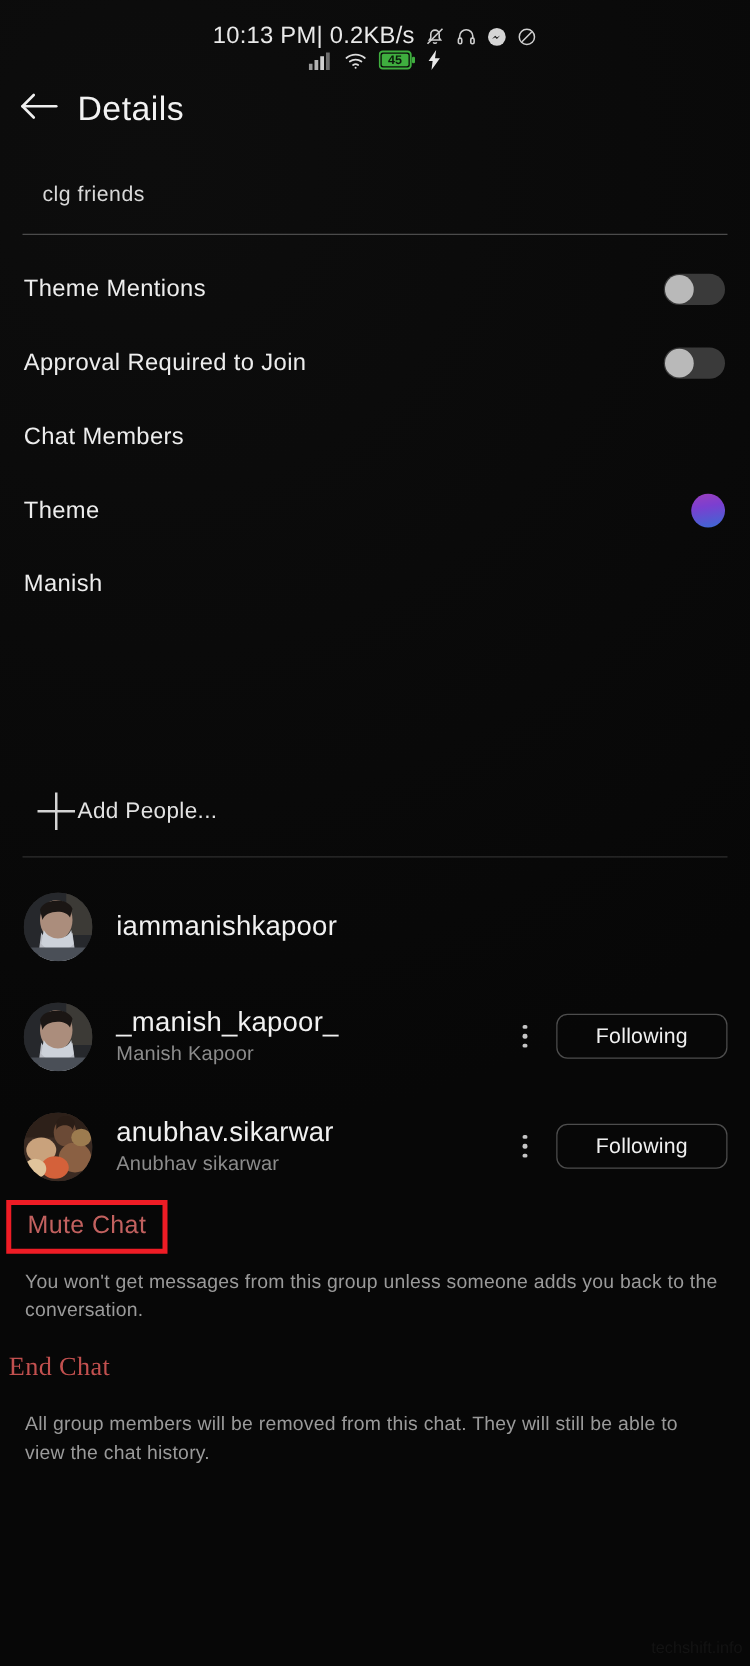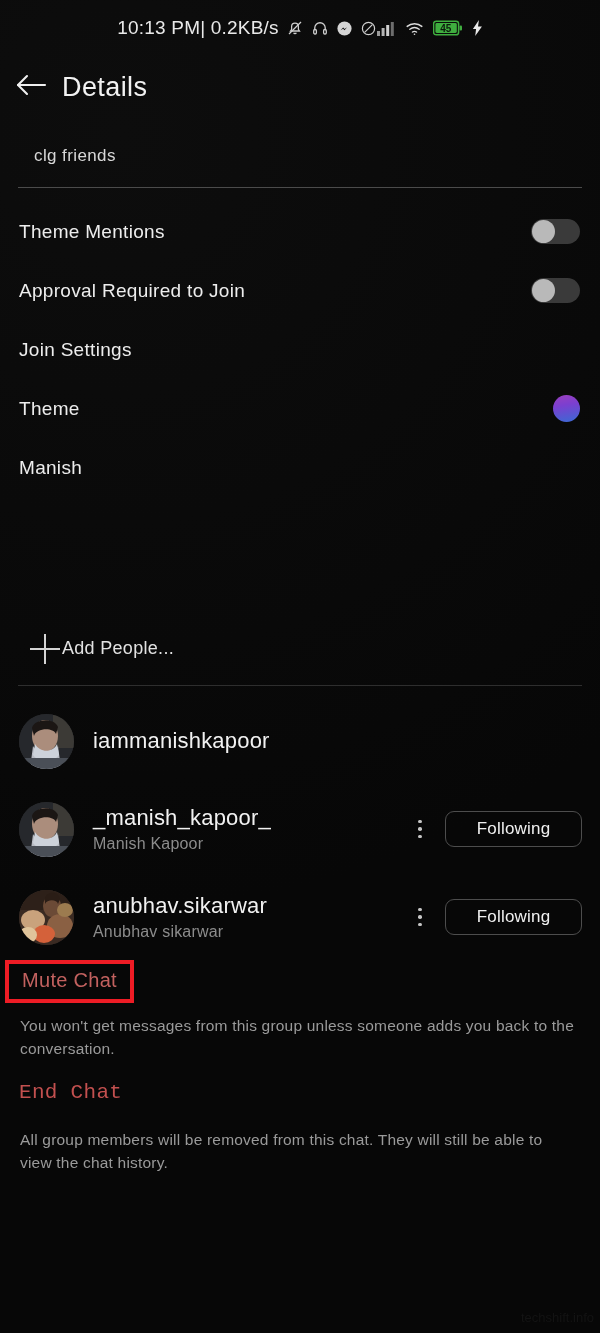--- a/index.html
+++ b/index.html
@@ -12,22 +12,23 @@
   #screen {
     position: relative;
     width: 600px; height: 1333px;
     background:
       radial-gradient(circle at 20% 10%, #0d0d0d 0%, #070707 60%),
       #080808;
   }
   
   .statusbar {
     position: absolute; top: 0; left: 0; right: 0; height: 56px;
-    display: flex; align-items: center; justify-content: center;
+    display: flex; align-items: center; justify-content: flex-end;
     padding: 0 22px;
+    flex-direction: column;
   }
   .sb-left { display: flex; align-items: center; gap: 7px; }
   .sb-clock {
     color: #e9e9e9; font-size: 19px; letter-spacing: .2px;
     font-family: "Liberation Sans", sans-serif; white-space: nowrap;
   }
   .sb-right { display: flex; align-items: center; gap: 9px; }
   .ico { display: inline-flex; align-items: center; justify-content: center; }
   .batt-txt {
     position: absolute; left: 0; right: 0; top: 0; bottom: 0;
@@ -145,23 +146,23 @@
   .leave-label {
     color: #c2615f; font-size: 20px; letter-spacing: .3px;
     font-family: "Liberation Sans", sans-serif; white-space: nowrap;
   }
   .desc {
     position: absolute; left: 20px; right: 22px;
     color: #9a9a9a; font-size: 15.5px; line-height: 1.5;
     letter-spacing: .2px; font-family: "Liberation Sans", sans-serif;
   }
   .end-label {
-    position: absolute; left: 19px; top: 1081px;
+    position: absolute; left: 7px; top: 1081px;
     color: #c2504f; font-size: 21px; letter-spacing: .3px;
-    font-family: Liberation Mono, monospace;
+    font-family: Liberation Serif, serif;
   }
   .watermark {
     position: absolute; right: 6px; bottom: 8px;
     color: #131313; font-size: 13px;
     font-family: "Liberation Sans", sans-serif;
   }
 </style>
 </head>
 <body>
 
@@ -257,21 +258,21 @@
 
 
     <div class="row">
       <span class="row-label">Approval Required to Join</span>
       <span class="toggle">
           <span class="knob"></span>
         </span>
     </div>
 
     <div class="row">
-      <span class="row-label">Join Settings</span>
+      <span class="row-label">Chat Members</span>
     </div>
 
     <div class="row">
       <span class="row-label">Theme</span>
       <span class="theme-swatch"></span>
     </div>
 
     <div class="row">
       <span class="row-label">Manish</span>
     </div>

